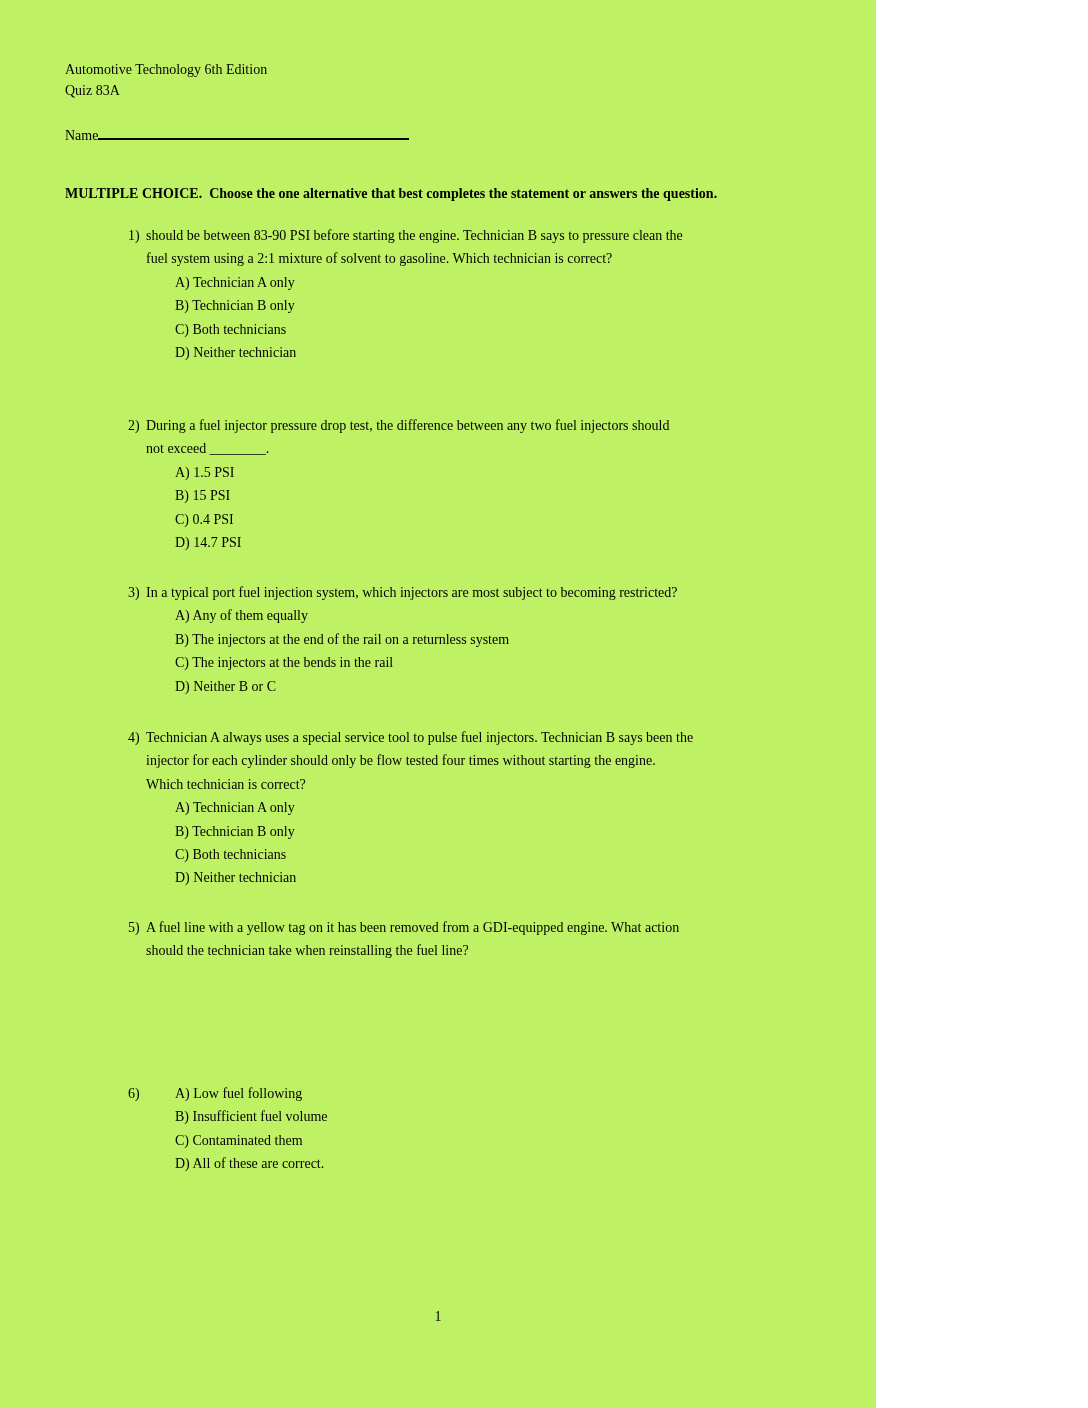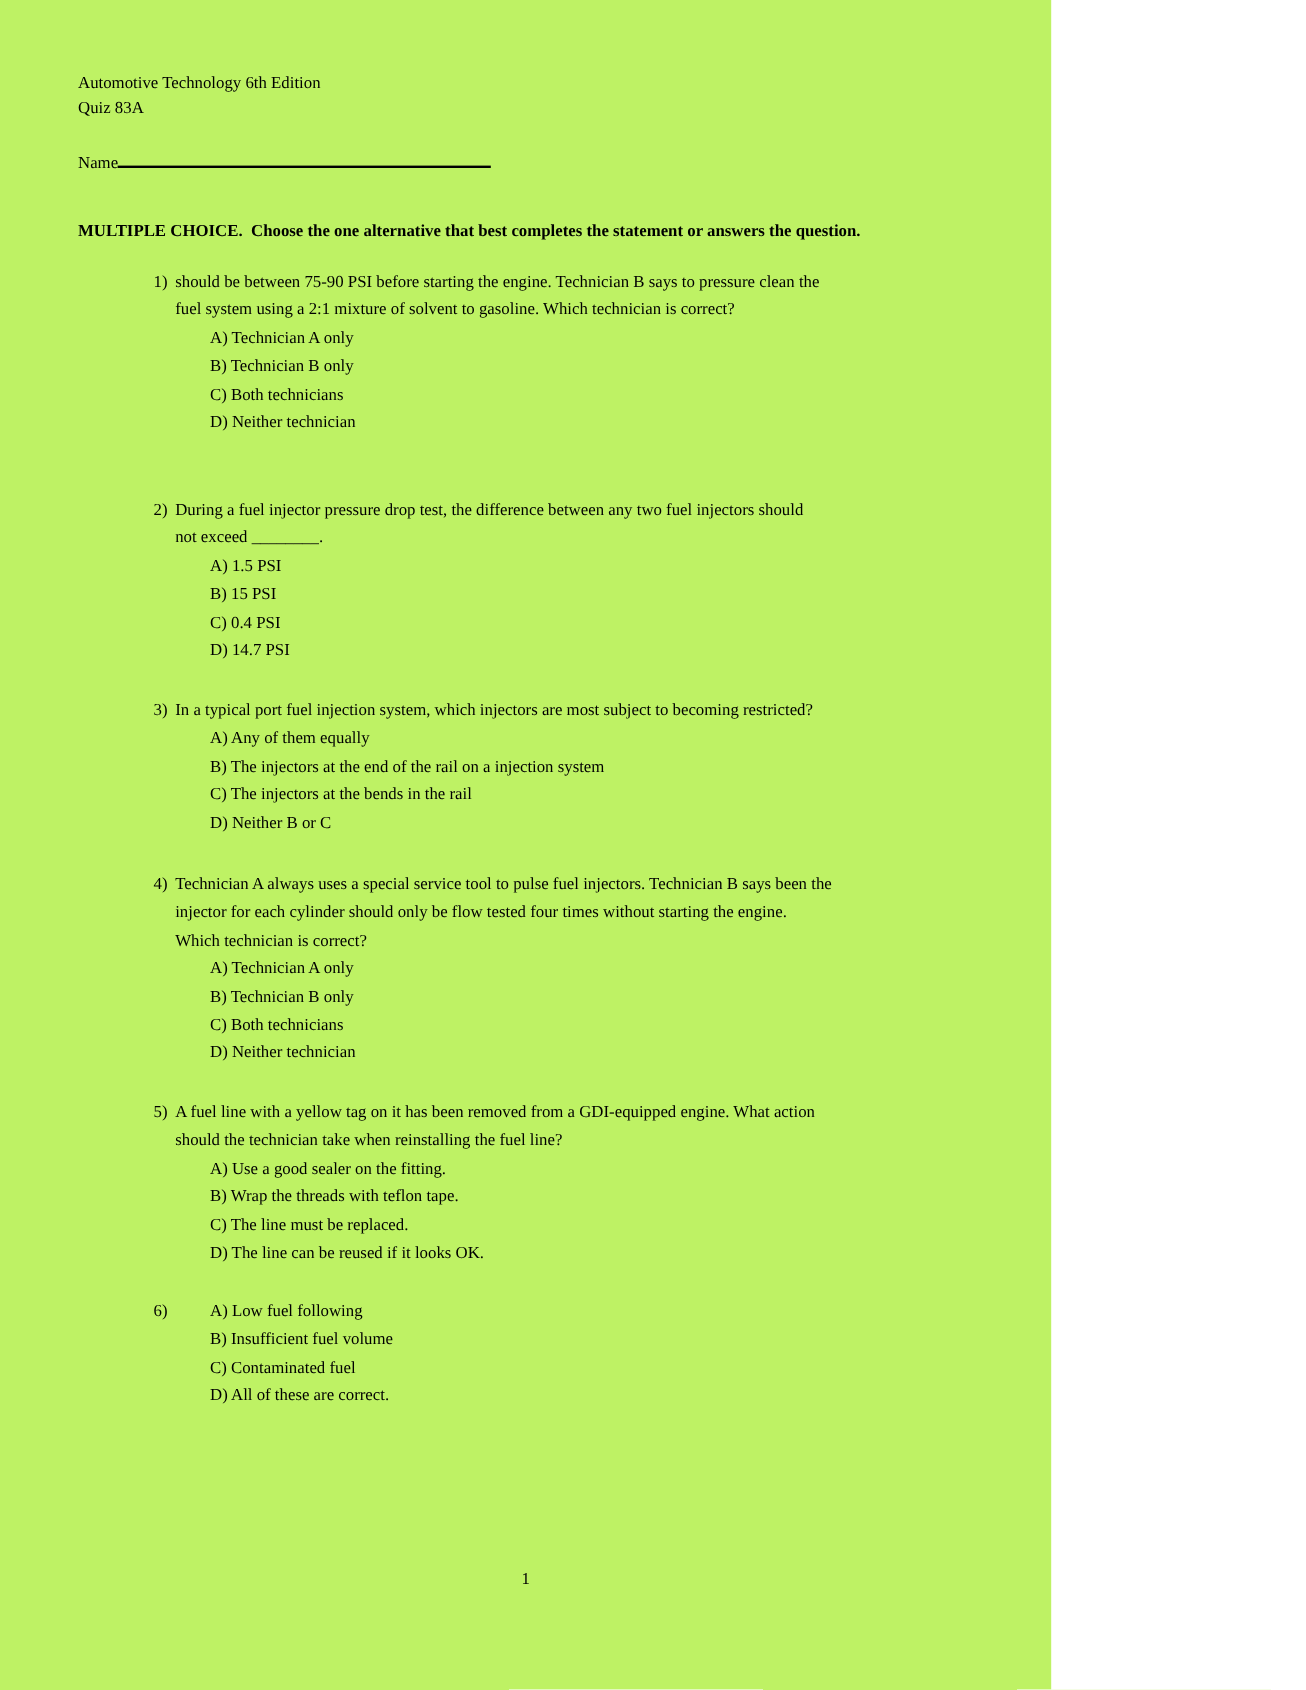--- a/index.html
+++ b/index.html
@@ -126,21 +126,21 @@
   <div class="name-row">
     <span>Name</span><span class="name-line"></span>
   </div>
 
   <div class="instructions">MULTIPLE CHOICE.  Choose the one alternative that best completes the statement or answers the question.</div>
 
   <div class="questions-list">
   <div class="question">
     <span class="q-num">1)</span>
     <div class="q-body">
-          <div class="q-line">should be between 75-90 PSI before starting the engine. Technician B says to pressure clean the</div>
+          <div class="q-line">should be between 83-90 PSI before starting the engine. Technician B says to pressure clean the</div>
           <div class="q-line">fuel system using a 2:1 mixture of solvent to gasoline. Which technician is correct?</div>
         </div>
     <div class="q-options">
           <div class="q-option">A) Technician A only</div>
           <div class="q-option">B) Technician B only</div>
           <div class="q-option">C) Both technicians</div>
           <div class="q-option">D) Neither technician</div>
         </div>
     <div class="q-answer">
       <span>1)</span><span class="answer-blank"></span>
@@ -164,21 +164,21 @@
     </div>
   </div>
 
   <div class="question">
     <span class="q-num">3)</span>
     <div class="q-body">
           <div class="q-line">In a typical port fuel injection system, which injectors are most subject to becoming restricted?</div>
         </div>
     <div class="q-options">
           <div class="q-option">A) Any of them equally</div>
-          <div class="q-option">B) The injectors at the end of the rail on a injection system</div>
+          <div class="q-option">B) The injectors at the end of the rail on a returnless system</div>
           <div class="q-option">C) The injectors at the bends in the rail</div>
           <div class="q-option">D) Neither B or C</div>
         </div>
     <div class="q-answer">
       <span>3)</span><span class="answer-blank"></span>
     </div>
   </div>
 
   <div class="question">
     <span class="q-num">4)</span>
@@ -197,37 +197,31 @@
       <span>4)</span><span class="answer-blank"></span>
     </div>
   </div>
 
   <div class="question">
     <span class="q-num">5)</span>
     <div class="q-body">
           <div class="q-line">A fuel line with a yellow tag on it has been removed from a GDI-equipped engine. What action</div>
           <div class="q-line">should the technician take when reinstalling the fuel line?</div>
         </div>
-    <div class="q-options">
-          <div class="q-option">A) Use a good sealer on the fitting.</div>
-          <div class="q-option">B) Wrap the threads with teflon tape.</div>
-          <div class="q-option">C) The line must be replaced.</div>
-          <div class="q-option">D) The line can be reused if it looks OK.</div>
-        </div>
     <div class="q-answer">
       <span>5)</span><span class="answer-blank"></span>
     </div>
   </div>
 
   <div class="question">
     <span class="q-num">6)</span>
     <div class="q-options">
           <div class="q-option">A) Low fuel following</div>
           <div class="q-option">B) Insufficient fuel volume</div>
-          <div class="q-option">C) Contaminated fuel</div>
+          <div class="q-option">C) Contaminated them</div>
           <div class="q-option">D) All of these are correct.</div>
         </div>
     <div class="q-answer">
       <span>6)</span><span class="answer-blank"></span>
     </div>
   </div>
 </div>
 
   <div class="page-footer">1</div>
 

